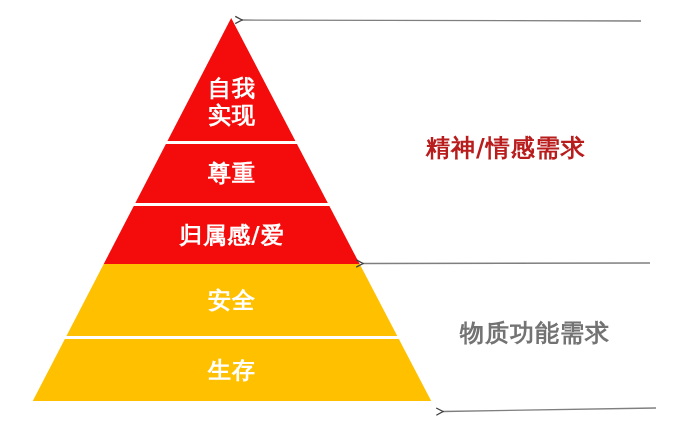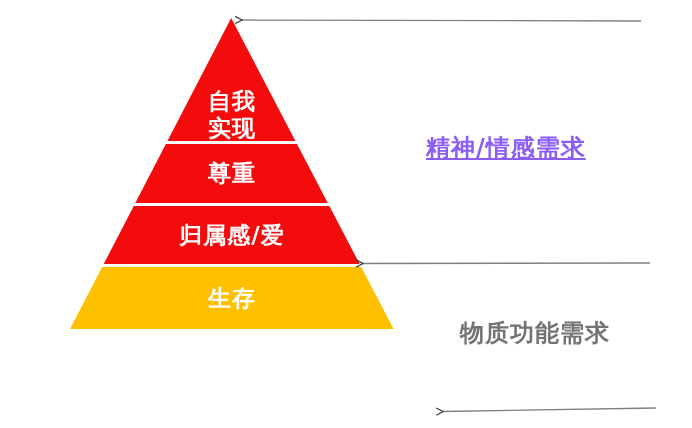--- a/index.html
+++ b/index.html
@@ -41,21 +41,21 @@
   }
   .band-label {
     color: #ffffff;
     font-weight: bold;
     font-size: 23px;
     line-height: 1.15;
     text-align: center;
     white-space: pre-line;
     letter-spacing: 1px;
   }
-  .band-0 .band-label { }
+  .band-0 .band-label { padding-bottom: 13px; }
   .arrows {
     position: absolute;
     left: 0;
     top: 0;
     width: 692px;
     height: 428px;
     pointer-events: none;
   }
   .side-label {
     position: absolute;
@@ -79,34 +79,37 @@
 实现</span>
     </div>
     <div class="divider" style="background-color: rgb(255, 255, 255);"></div>
     <div class="band band-1" style="background-color: rgb(244, 11, 11);">
       <span class="band-label">尊重</span>
     </div>
     <div class="divider" style="background-color: rgb(255, 255, 255);"></div>
     <div class="band band-2" style="background-color: rgb(244, 11, 11);">
       <span class="band-label">归属感/爱</span>
     </div>
+    <div class="band band-3" style="background-color: rgb(255, 192, 0);">
+      <span class="band-label">安全</span>
+    </div>
     <div class="divider" style="background-color: rgb(255, 255, 255);"></div>
     <div class="band band-4" style="background-color: rgb(255, 192, 0);">
       <span class="band-label">生存</span>
     </div>
   </div>
 
   <svg class="arrows" viewBox="0 0 692 428" xmlns="http://www.w3.org/2000/svg">
     <defs>
       <marker id="ah" viewBox="0 0 10 10" refX="1.5" refY="5" markerWidth="9" markerHeight="9" orient="auto" markerUnits="userSpaceOnUse">
         <path d="M9,1 L1.5,5 L9,9" fill="none" stroke="#404040" stroke-width="1.4"></path>
       </marker>
     </defs>
     <line x1="641" y1="21" x2="242" y2="20" stroke="#7F7F7F" stroke-width="1.3" marker-end="url(#ah)"></line>
     <line x1="650" y1="263" x2="363" y2="263.5" stroke="#7F7F7F" stroke-width="1.3" marker-end="url(#ah)"></line>
     <line x1="656" y1="408" x2="443" y2="411.5" stroke="#7F7F7F" stroke-width="1.3" marker-end="url(#ah)"></line>
   </svg>
 
-  <div class="side-label label-spiritual" style="color: #8b5cf6; text-decoration: underline;">精神/情感需求</div>
+  <div class="side-label label-spiritual" style="color: #b91c1c;">精神/情感需求</div>
 
   <div class="side-label label-material" style="color: #737373;">物质功能需求</div>
 
 </div>
 
 </body></html>

